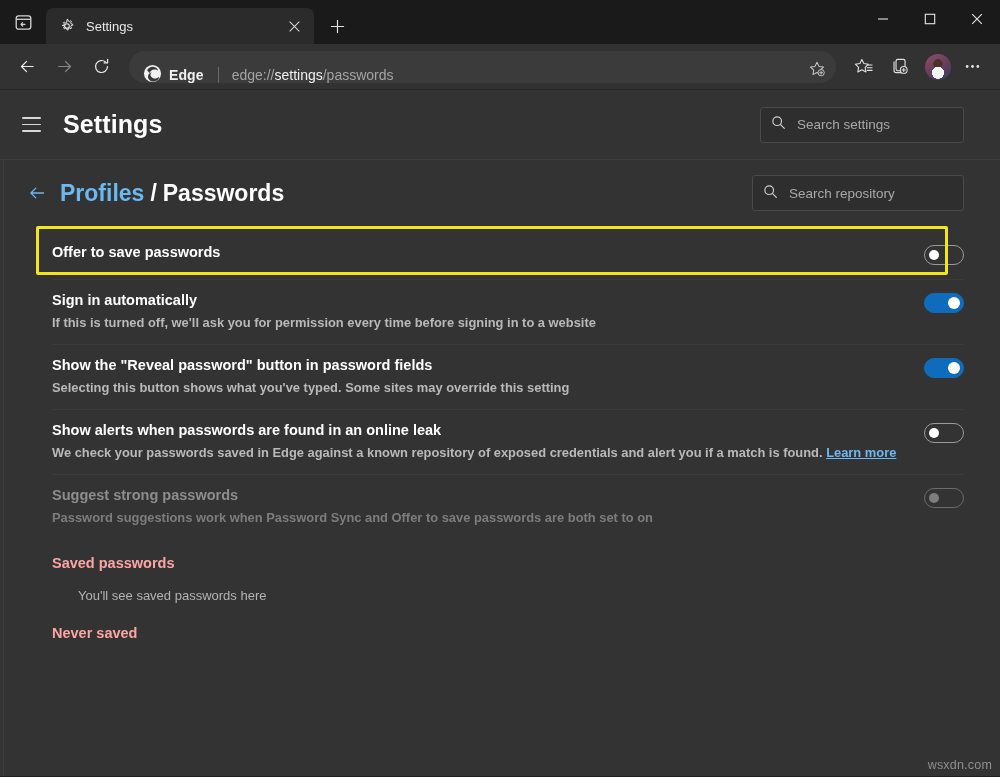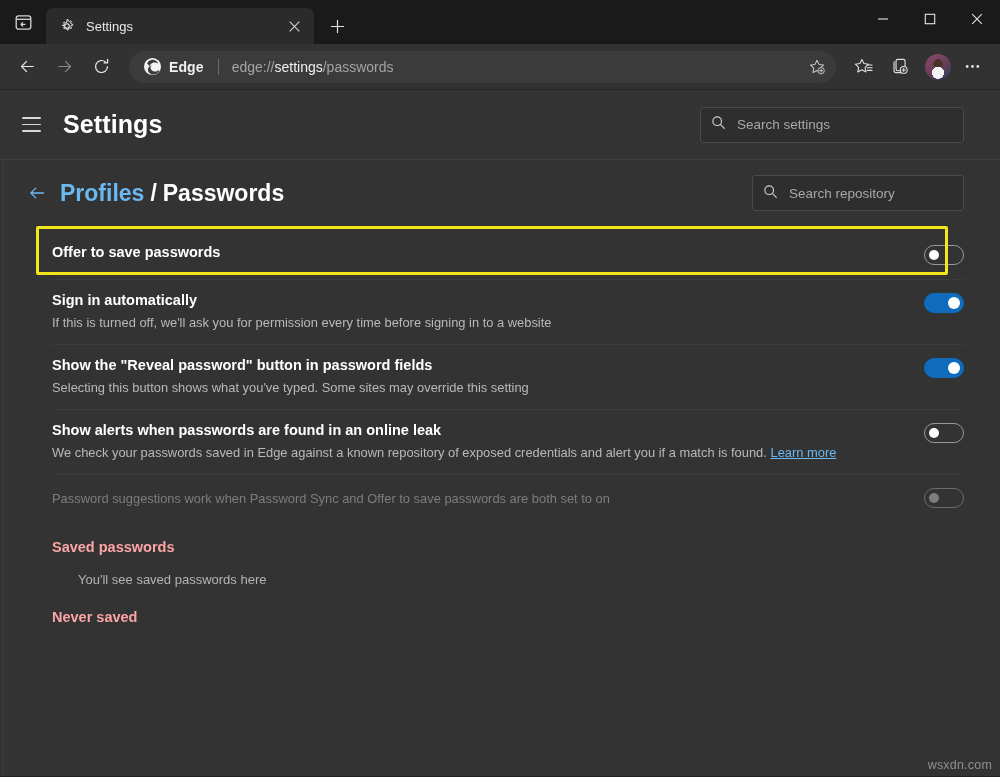--- a/index.html
+++ b/index.html
@@ -71,21 +71,21 @@
     width:34px;height:34px;border-radius:5px;
     display:flex;align-items:center;justify-content:center;
     flex:0 0 auto;
     margin-right:3px;
   }
   .omnibox{
     flex:1;
     height:32px;
     background:#3b3b3b;
     border-radius:16px;
-    display:flex;align-items:center;
+    display:flex;align-items:flex-end;
     padding:0 4px 0 14px;
     margin:0 10px 0 8px;
     min-width:0;
   }
   .edge-badge{display:flex;align-items:center;flex:0 0 auto;}
   .edge-word{
     color:#f0f0f0;font-size:14px;font-weight:bold;margin-left:7px;letter-spacing:.1px;
   }
   .omni-sep{
     width:1px;height:16px;background:#6a6a6a;margin:0 13px 0 14px;flex:0 0 auto;
@@ -124,21 +124,21 @@
     width:42px;height:42px;margin-left:10px;
     display:flex;flex-direction:column;justify-content:center;align-items:center;
     gap:5px; flex:0 0 auto;
   }
   .hamburger i{ display:block;width:19px;height:1.6px;background:#d8d8d8;border-radius:1px;}
   .settings-title{
     color:#ffffff;font-size:25px;font-weight:bold;margin-left:11px;letter-spacing:.1px;
   }
   .search-box{
     margin-left:auto;
-    width:264px;height:36px;
+    width:204px;height:36px;
     background:#2e2e2e;
     border:1px solid #4a4a4a;
     border-radius:3px;
     display:flex;align-items:center;
     padding:0 10px;
   }
   .search-box .ph{
     color:#a8a8a8;font-size:13.5px;margin-left:11px;
   }
 
@@ -185,21 +185,21 @@
     padding:11px 0 12px 0;
     border-bottom:1px solid #3b3b3b;
     position:relative;
   }
   .row:last-of-type{border-bottom:none;}
   .row-text{ flex:1; padding-right:24px; }
   .row-title{
     color:#ffffff;font-size:14.5px;font-weight:bold;line-height:19px;
   }
   .row-desc{
-    color:#b9b9b9;font-size:12.9px;line-height:18px;margin-top:4px;
+    color:#b9b9b9;font-size:12.9px;line-height:18px;margin-top:4px;font-weight:bold;
   }
   .row.disabled .row-title{ color:#8d8d8d; }
   .row.disabled .row-desc{ color:#7d7d7d; }
   .row-desc a{ color:#6cb8f0; text-decoration:underline; }
 
   
   .toggle{
     width:40px;height:20px;border-radius:10px;
     position:relative;flex:0 0 auto;margin-top:2px;
     border:1px solid #9a9a9a;background:transparent;
@@ -439,20 +439,21 @@
           <div class="row-title">Show alerts when passwords are found in an online leak</div>
           <div class="row-desc"><span>We check your passwords saved in Edge against a known repository of exposed credentials and alert you if a match is found.</span> <a href="#">Learn more</a></div>
         </div>
         <div class="toggle off">
             <span class="knob"></span>
           </div>
       </div>
 
       <div class="row disabled">
         <div class="row-text">
+          <div class="row-title">Suggest strong passwords</div>
           <div class="row-desc">Password suggestions work when Password Sync and Offer to save passwords are both set to on</div>
         </div>
         <div class="toggle off-disabled">
             <span class="knob"></span>
           </div>
       </div>
 
     </div>
 
     <div class="section">

